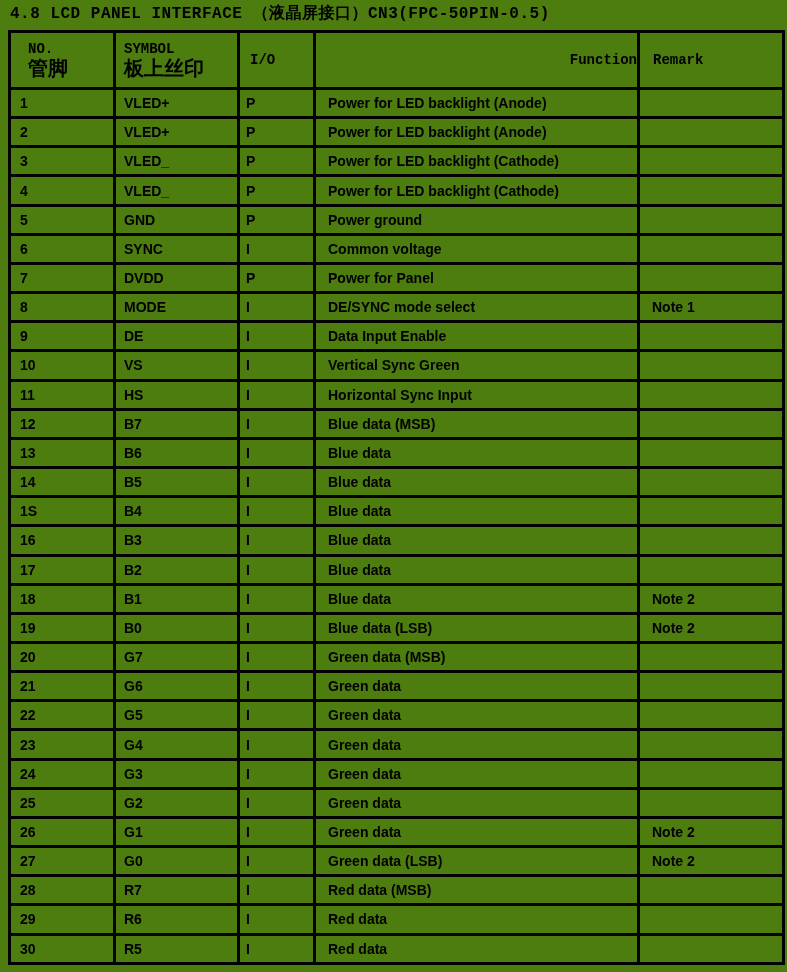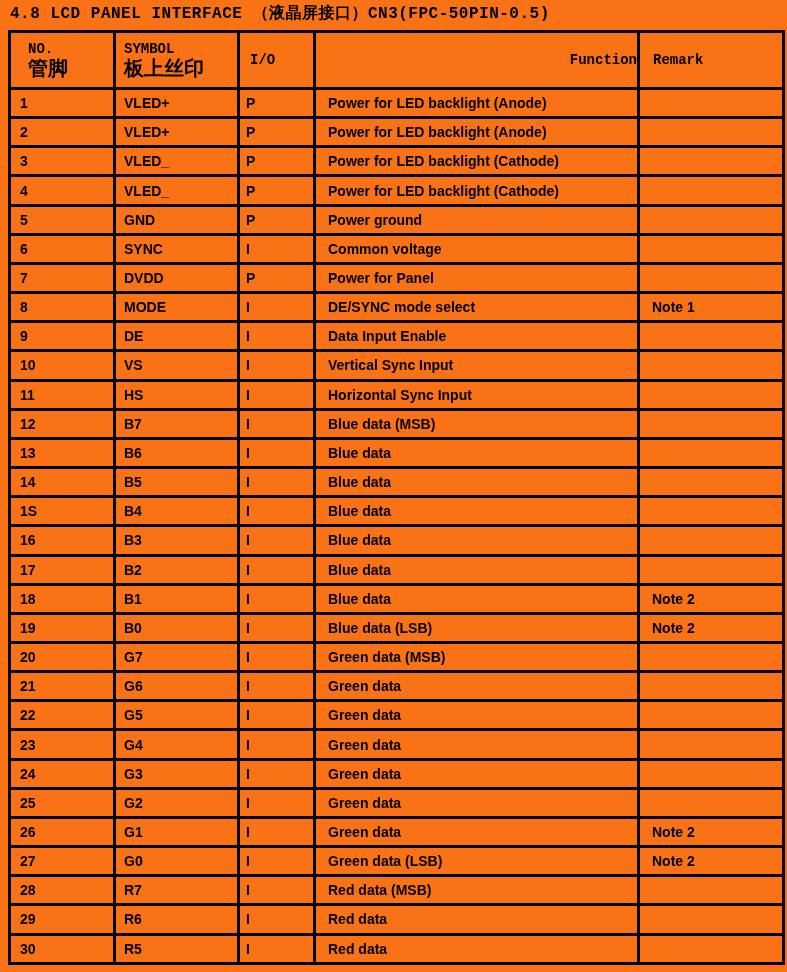--- a/index.html
+++ b/index.html
@@ -5,21 +5,21 @@
   html, body {
     margin: 0;
     padding: 0;
     background: #ffffff;
     color: #000000;
   }
   .page {
     position: relative;
     width: 787px;
     height: 972px;
-    background: #f97316;
+    background: #4d7c0f;
     overflow: hidden;
   }
   .title {
     position: absolute;
     left: 10px;
     top: 3px;
     margin: 0;
     font-family: "Liberation Mono", monospace;
     font-size: 16px;
     font-weight: bold;
@@ -161,21 +161,21 @@
     <td class="c1">9</td>
     <td class="c2">DE</td>
     <td class="c3">I</td>
     <td class="c4">Data Input Enable</td>
     <td class="c5"></td>
   </tr>
         <tr>
     <td class="c1">10</td>
     <td class="c2">VS</td>
     <td class="c3">I</td>
-    <td class="c4">Vertical Sync Input</td>
+    <td class="c4">Vertical Sync Green</td>
     <td class="c5"></td>
   </tr>
         <tr>
     <td class="c1">11</td>
     <td class="c2">HS</td>
     <td class="c3">I</td>
     <td class="c4">Horizontal Sync Input</td>
     <td class="c5"></td>
   </tr>
         <tr>

